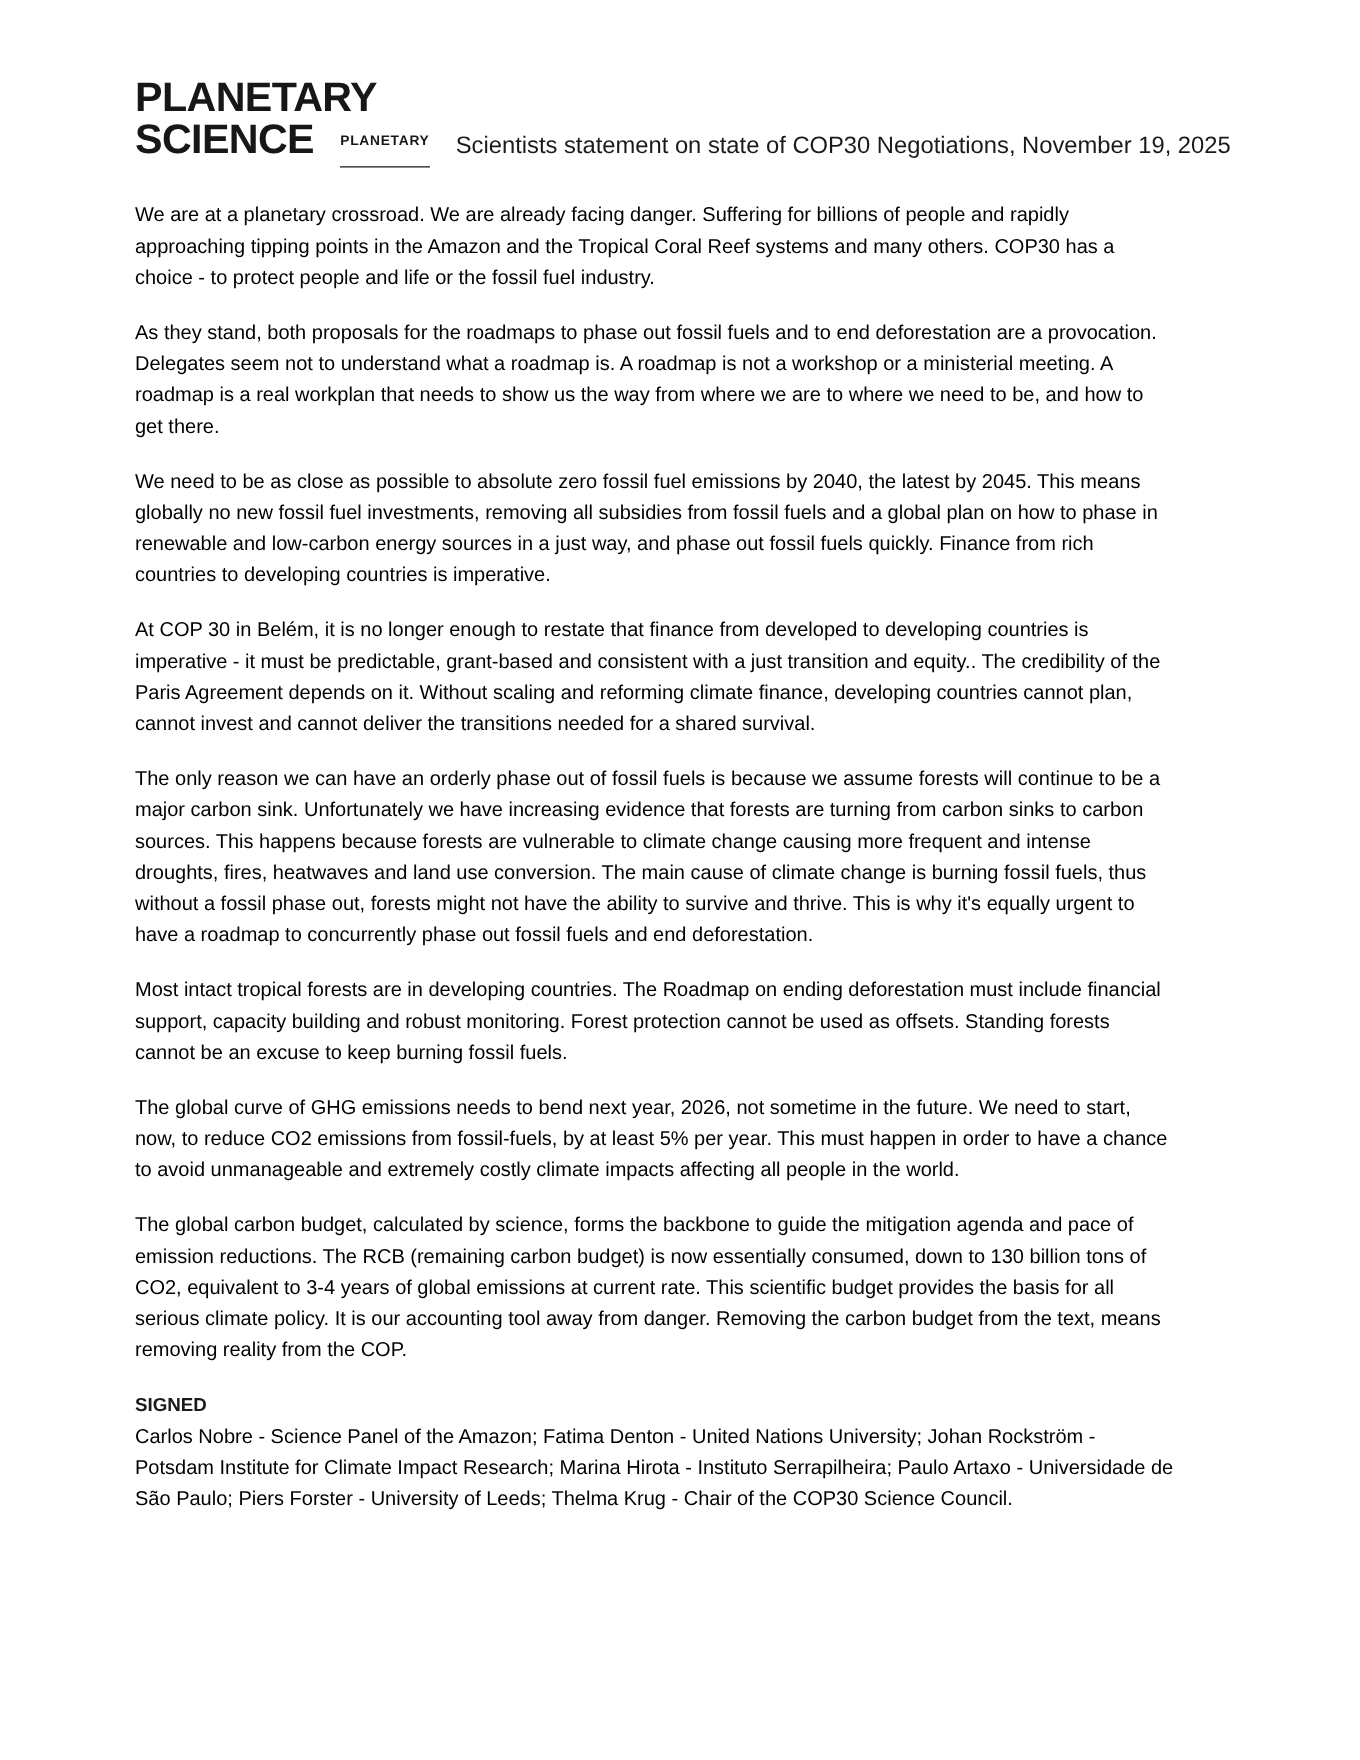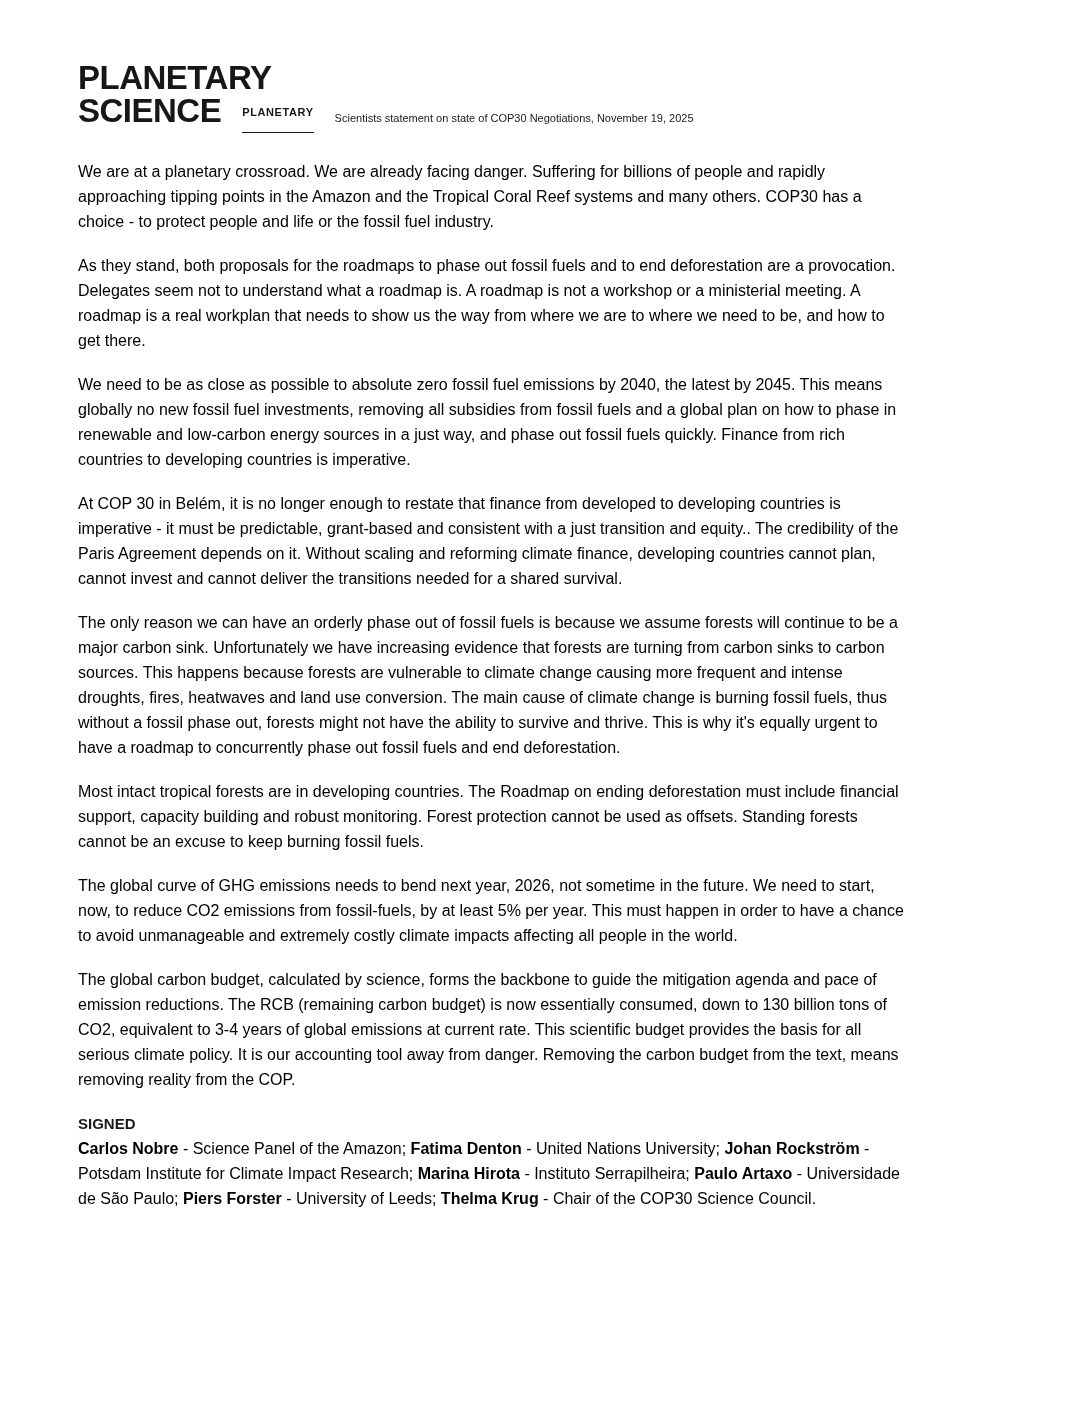--- a/index.html
+++ b/index.html
@@ -11,21 +11,21 @@
     font-family: "Liberation Sans", sans-serif;
     color: #1a1a1a;
     overflow: hidden;
   }
   .page {
     position: absolute;
     top: 0; left: 0;
     width: 1088px;
     height: 1408px;
     background: #ffffff;
-    padding: 62px 128px 0 78px;
+    padding: 62px 128px 0 108px;
   }
   
   .doc-header {
     margin-bottom: 20px;
   }
   .logo-line1 {
     font-size: 33px;
     font-weight: 700;
     letter-spacing: -0.5px;
     line-height: 32px;
@@ -49,21 +49,21 @@
     font-weight: 700;
     letter-spacing: 0.6px;
     color: #171717;
     border-bottom: 1.5px solid #171717;
     margin-left: 9px;
     position: relative;
     top: -6px;
     padding-bottom: 3px;
   }
   .doc-title {
-    font-size: 11px;
+    font-size: 19px;
     font-weight: 400;
     color: #1a1a1a;
     margin-left: 9px;
     white-space: nowrap;
   }
   
   .statement-body {
     width: 832px;
   }
   .statement-body p {
@@ -79,21 +79,21 @@
     font-size: 15px;
     line-height: 25px;
     font-weight: 700;
     color: #1a1a1a;
   }
   .signatories {
     font-size: 16px;
     line-height: 25px;
     color: #1a1a1a;
   }
-  .signatories .sig-name { font-weight: 700; }
+  .signatories .sig-name { font-weight: 400; }
 </style>
 </head>
 <body>
 
 <div class="page">
 
   <header class="doc-header">
     <div class="logo">
       <div class="logo-line1">PLANETARY</div>
       <div class="logo-row">

